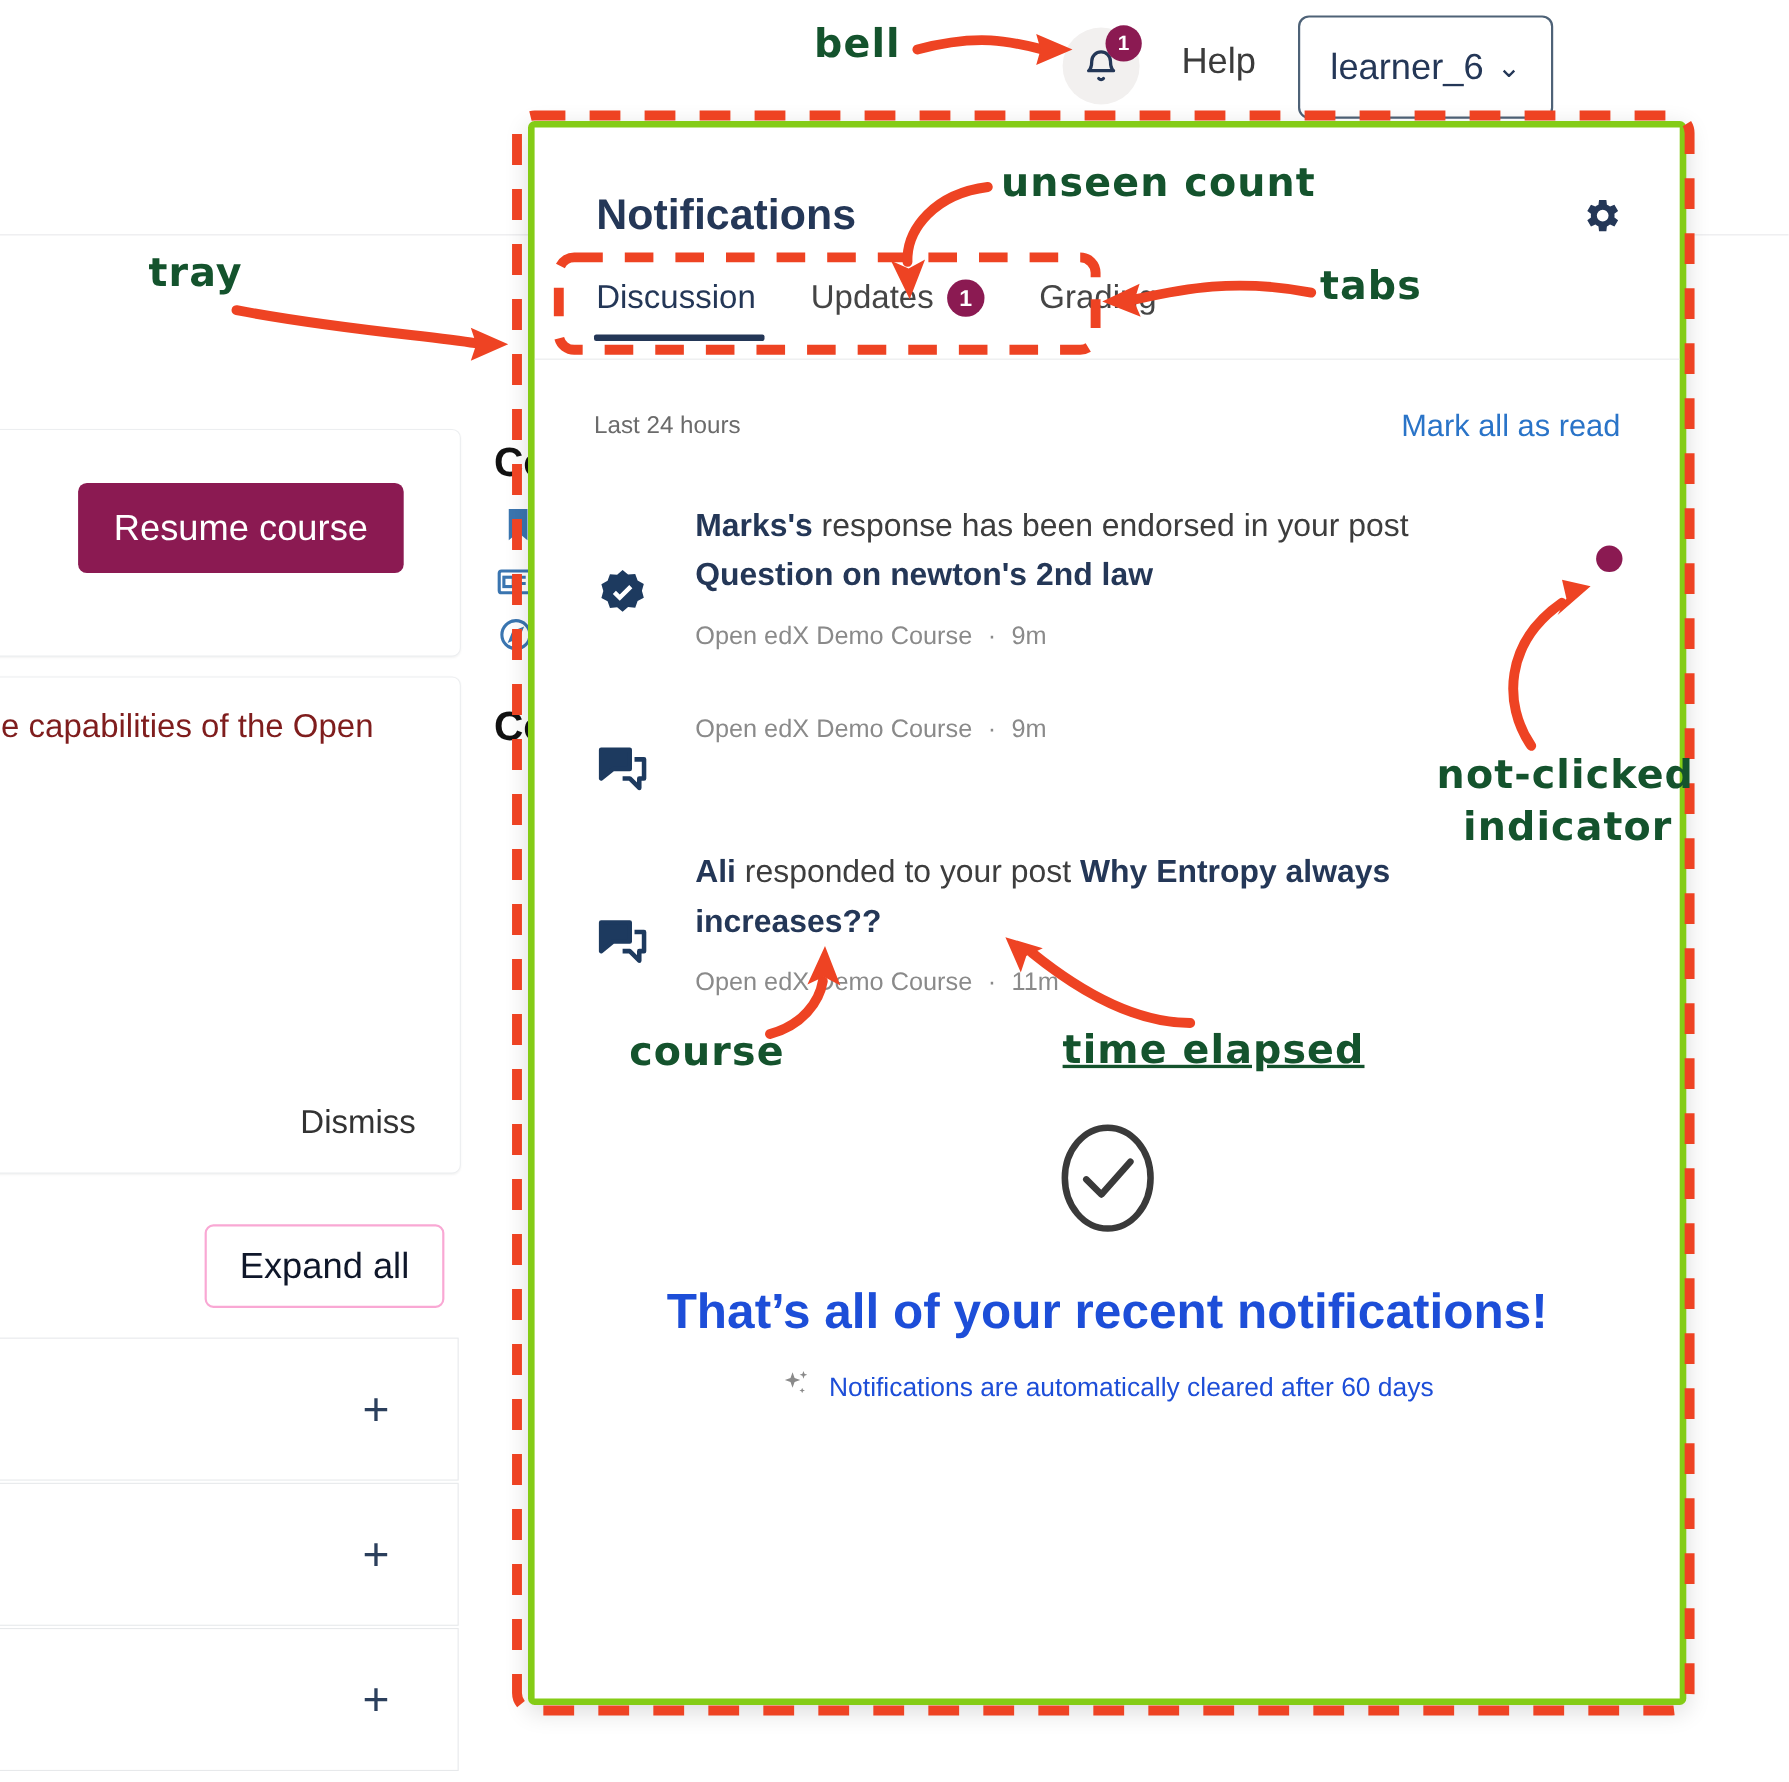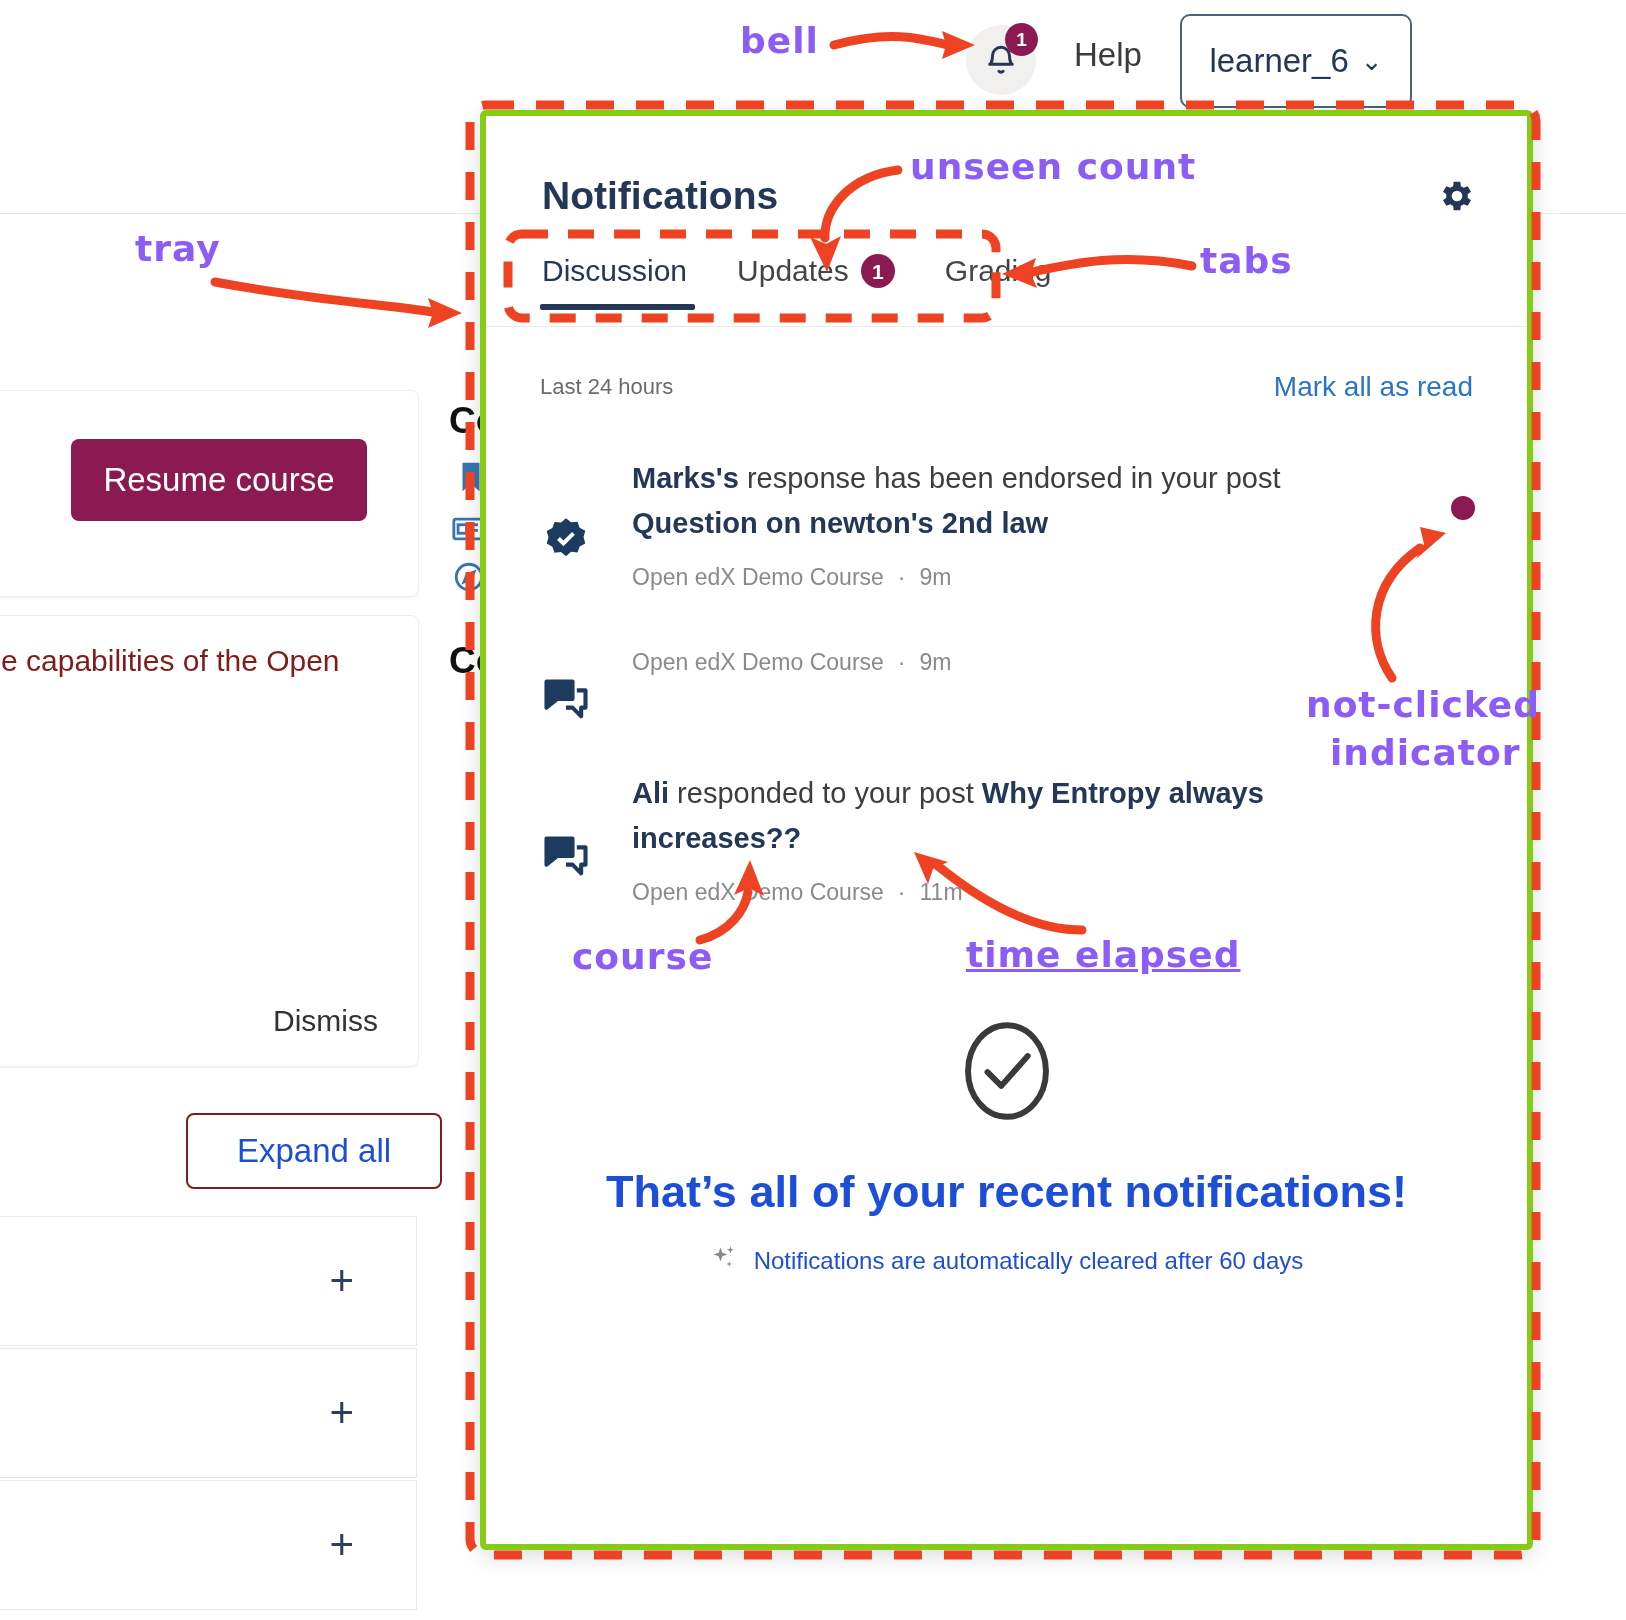--- a/index.html
+++ b/index.html
@@ -112,27 +112,27 @@
   }
   .dismiss-btn {
     position: absolute;
     right: 40px; bottom: 28px;
     font-size: 30px;
     color: #333;
   }
   .expand-btn {
     position: absolute;
     left: 186px; top: 1113px;
-    width: 256px; height: 76px;
-    border: 2px solid #7f1d1d;
+    width: 218px; height: 76px;
+    border: 2px solid #f9a8d4;
     border-radius: 8px;
     background: #fff;
     display: flex; align-items: center; justify-content: center;
     font-size: 33px;
-    color: #1d4ed8;
+    color: #0f172a;
     box-sizing: border-box;
   }
   .accordion-row {
     position: absolute;
     left: -300px;
     width: 717px; height: 130px;
     background: #fff;
     border: 1px solid #e7e9eb;
     box-sizing: border-box;
   }
@@ -295,21 +295,21 @@
     font-size: 24px;
     color: #1d4ed8;
     display: flex; align-items: center; justify-content: center; gap: 16px;
   }
 
   
   .anno { position: absolute; inset: 0; z-index: 20; pointer-events: none; }
   .anno svg { position: absolute; inset: 0; width: 1626px; height: 1620px; }
   .anno-label {
     position: absolute;
-    color: #8b5cf6;
+    color: #14532d;
     font-family: "DejaVu Sans", sans-serif;
     font-weight: 700;
     font-size: 36px;
     letter-spacing: 1px;
     white-space: nowrap;
   }
 </style>
 </head>
 <body>
 

